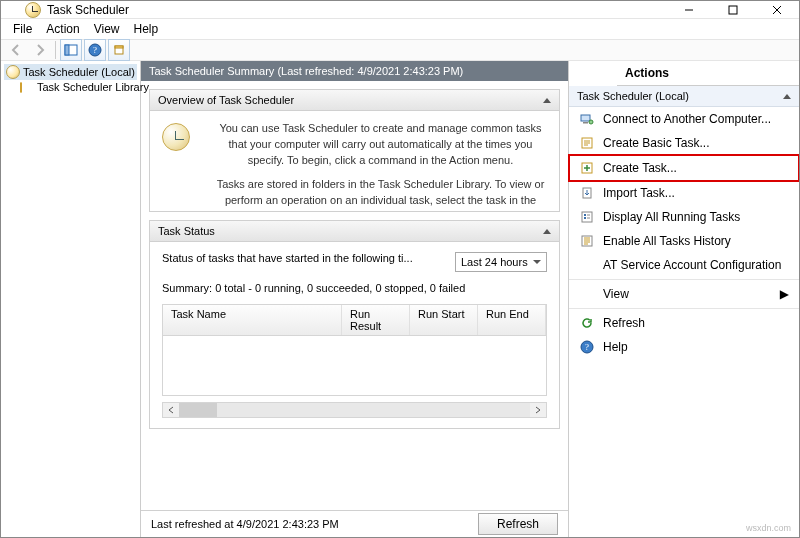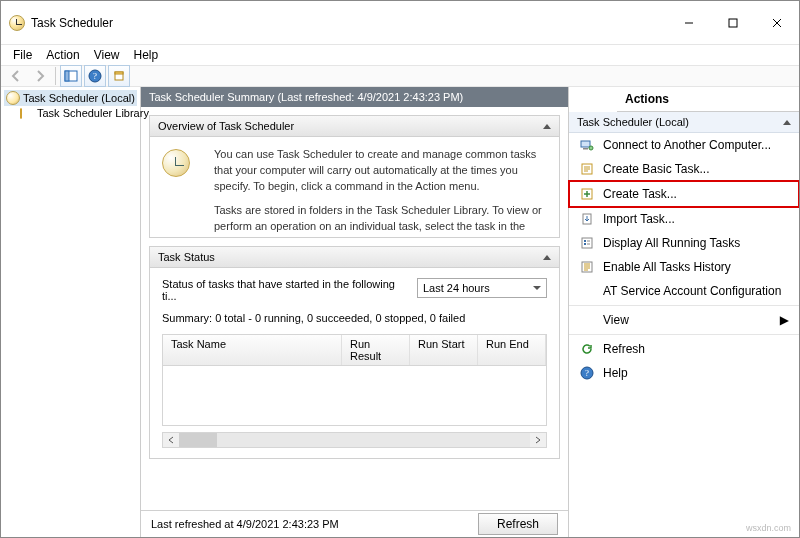--- a/index.html
+++ b/index.html
@@ -1,19 +1,19 @@
 <!DOCTYPE html>
 <html><head>
 <meta charset="utf-8">
 <style>
 * { box-sizing: border-box; margin: 0; padding: 0; }
 body { font-family: "Segoe UI", Tahoma, sans-serif; font-size: 12px; background: #fff; color: #000; width: 800px; height: 538px; border: 1px solid #888; display: flex; flex-direction: column; overflow: hidden; }
 
 
-.titlebar { display: flex; align-items: center; height: 44px; padding: 0 0 0 8px; border-bottom: 1px solid #e5e5e5; }
+.titlebar { display: flex; align-items: center; height: 18px; padding: 0 0 0 24px; border-bottom: 1px solid #e5e5e5; }
 .titlebar .icon { width: 16px; height: 16px; margin-right: 6px; border-radius: 50%; background: radial-gradient(circle at 30% 30%, #fff 0%, #ffe9a6 40%, #d8b860 100%); border: 1px solid #b8a050; position: relative; }
 .titlebar .icon::after { content: ""; position: absolute; left: 50%; top: 50%; width: 5px; height: 5px; border-left: 1px solid #333; border-bottom: 1px solid #333; transform: translate(-1px,-4px); }
 .titlebar .title { flex: 1; font-size: 12px; }
 .win-controls { display: flex; }
 .win-controls .btn { width: 44px; height: 30px; display: flex; align-items: center; justify-content: center; }
 .win-controls svg { width: 10px; height: 10px; stroke: #000; stroke-width: 1; fill: none; }
 
 
 .menubar { display: flex; height: 20px; align-items: center; padding: 0 6px; gap: 2px; }
 .menubar .menu { padding: 2px 6px; cursor: default; }
@@ -36,27 +36,27 @@
 
 .center-pane { flex: 1; display: flex; flex-direction: column; border-right: 1px solid #ccc; min-width: 0; }
 .summary-header { background: #707a85; color: #fff; padding: 4px 8px; font-size: 11px; }
 .center-body { flex: 1; overflow: hidden; display: flex; flex-direction: column; padding: 0 8px 0 8px; gap: 0; }
 
 .panel { border: 1px solid #d0d0d0; margin-top: 8px; }
 .panel-header { background: linear-gradient(#f7f7f7,#e4e4e4); padding: 4px 8px; display: flex; justify-content: space-between; align-items: center; font-size: 11px; border-bottom: 1px solid #d0d0d0; }
 .panel-header .chev { width: 0; height: 0; border-left: 4px solid transparent; border-right: 4px solid transparent; border-bottom: 5px solid #555; }
 .panel-body { padding: 10px 12px; font-size: 11px; color: #333; line-height: 1.45; }
 
-.overview-body { display: flex; gap: 24px; }
+.overview-body { display: flex; gap: 24px; text-align: center; }
 .big-clock { flex: 0 0 28px; height: 28px; border-radius: 50%; background: radial-gradient(circle at 30% 30%, #fff, #f3e7b8 55%, #dcbf75); border: 1px solid #c8a94f; position: relative; margin-top: 2px; }
 .big-clock::after { content: ""; position: absolute; left: 50%; top: 50%; width: 8px; height: 8px; border-left: 1.5px solid #466; border-bottom: 1.5px solid #466; transform: translate(-1px,-6px); }
 
 .status-row { display: flex; align-items: flex-start; gap: 10px; padding: 10px 12px; font-size: 11px; }
 .status-row .label { flex: 1; }
-.dropdown { width: 130px; height: 20px; border: 1px solid #aaa; background: #fff; display: flex; align-items: center; justify-content: space-between; padding: 0 5px; font-size: 11px; }
+.dropdown { width: 92px; height: 20px; border: 1px solid #aaa; background: #fff; display: flex; align-items: center; justify-content: space-between; padding: 0 5px; font-size: 11px; }
 .dropdown .dd-chev { width: 0; height: 0; border-left: 4px solid transparent; border-right: 4px solid transparent; border-top: 4px solid #555; }
 
 .summary-line { padding: 0 12px 10px; font-size: 11px; }
 
 .grid { border: 1px solid #d5d5d5; margin: 0 12px 6px; height: 92px; display: flex; flex-direction: column; }
 .grid-header { display: flex; background: linear-gradient(#fdfdfd,#ececec); border-bottom: 1px solid #d5d5d5; font-size: 11px; }
 .grid-header .col { padding: 3px 8px; border-right: 1px solid #e0e0e0; }
 .col.name { flex: 1; }
 .col.small { width: 68px; }
 .grid-body { flex: 1; }

